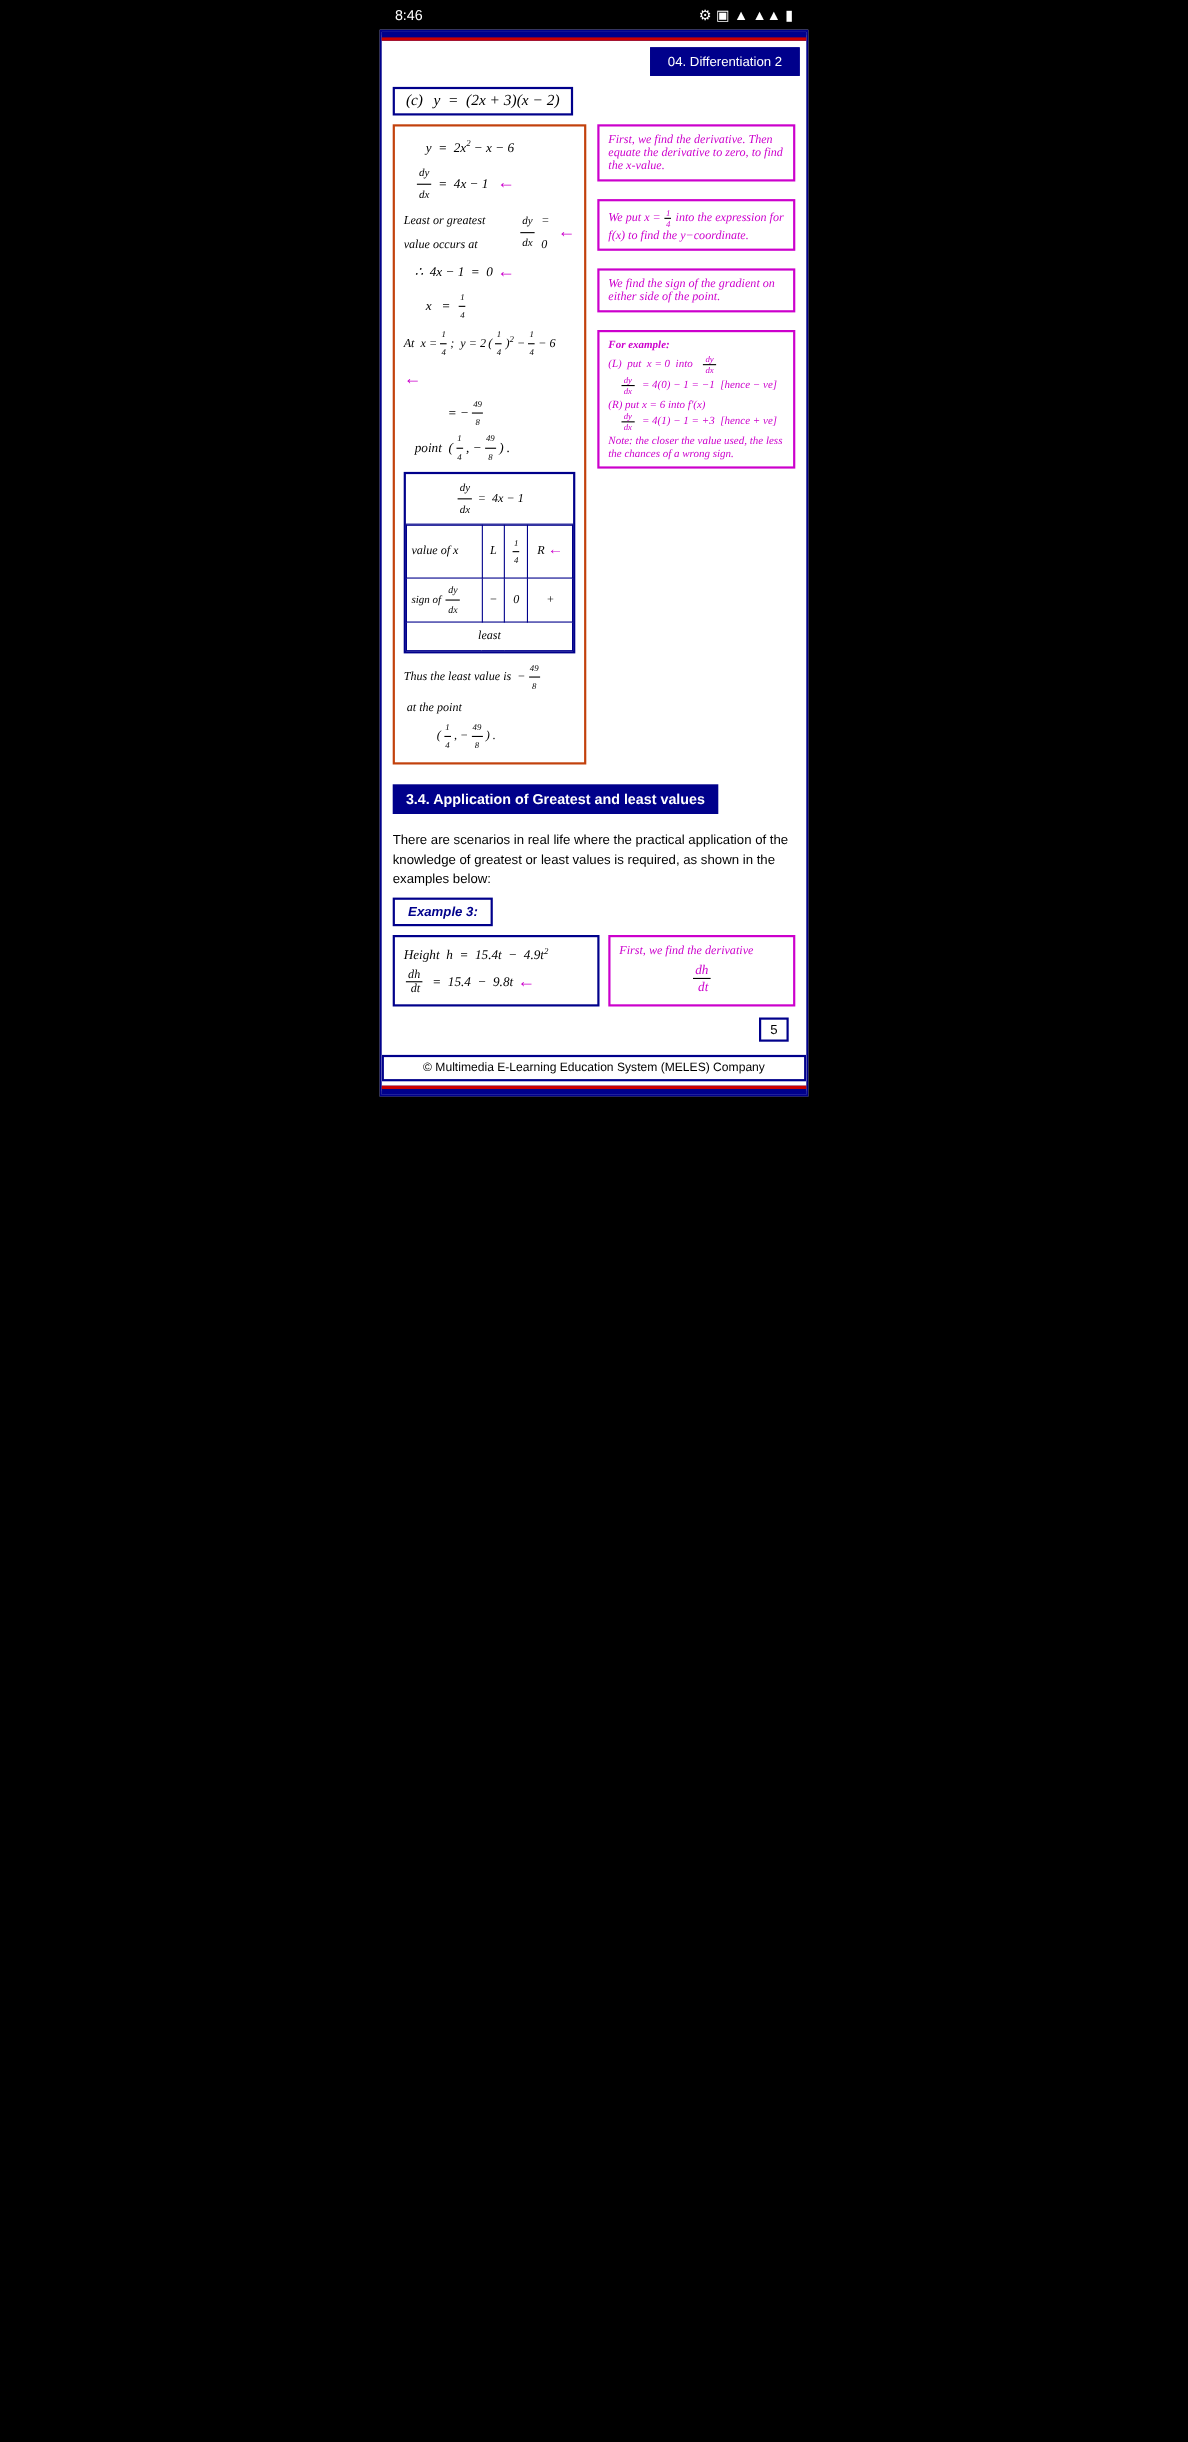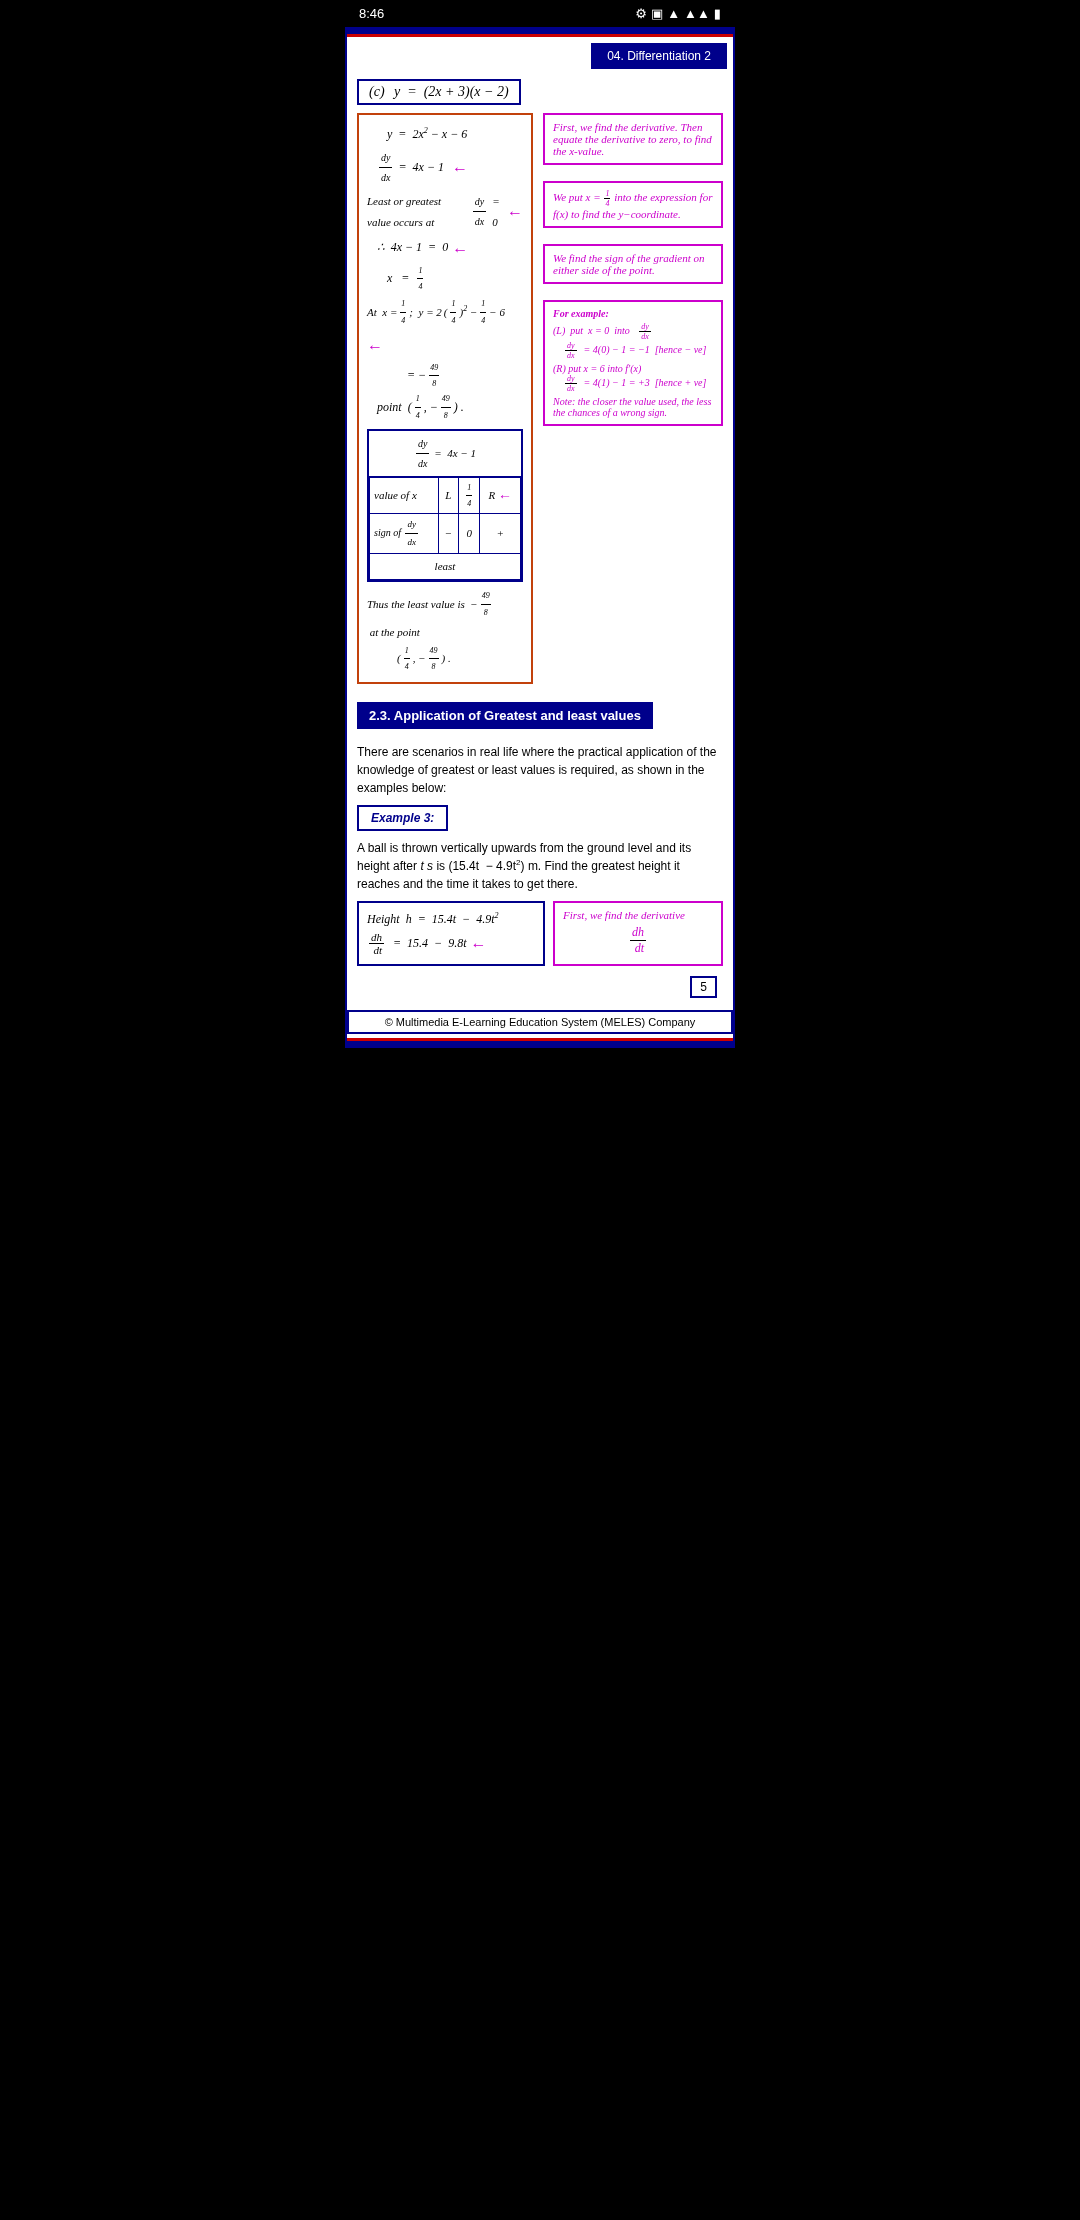--- a/index.html
+++ b/index.html
@@ -292,21 +292,21 @@
           <div style="border-bottom:1px solid #00008b; padding:3px 6px; display:flex; align-items:center; gap:3px; justify-content:center;">
             <span class="fraction" style="font-size:10px;">
                 <span class="num">dy</span>
                 <span class="den">dx</span>
               </span>
             <span>= &nbsp;4x − 1</span>
           </div>
           <table style="width:100%; border-collapse:collapse; font-style:italic;">
             <tbody>
                 <tr>
-              <td style="border:1px solid #00008b; padding:2px 4px; font-size:11px;font-family:Liberation Serif, serif;">value of x</td>
+              <td style="border:1px solid #00008b; padding:13px 4px; font-size:11px;font-family:Liberation Serif, serif;">value of x</td>
               <td style="border:1px solid #00008b; padding:2px 4px; text-align:center;">L</td>
               <td style="border:1px solid #00008b; padding:2px 4px; text-align:center;">
                 <span class="small-frac">
                       <span class="num">1</span>
                       <span class="den">4</span>
                     </span>
               </td>
               <td style="border:1px solid #00008b; padding:2px 4px; text-align:center;">R
                 <span style="color:#c0c; font-size:14px;">←</span>
               </td>
@@ -390,34 +390,31 @@
               </span>
             &nbsp;= 4(1) − 1 = +3 &nbsp;[hence + ve]
           </div>
           <div style="margin-top:3px;">Note: the closer the value used, the less the chances of a wrong sign.</div>
         </div>
       </div>
     </div>
 
     
     <div style="margin-bottom:6px;">
-      <span class="section-header">2.3. Application of Greatest and least values</span>
+      <span class="section-header">3.4. Application of Greatest and least values</span>
     </div>
 
     <div class="body-text">
       <span>There are scenarios in real life where the practical application of the knowledge of greatest or least values is required, as shown in the examples below:</span>
     </div>
 
     <div class="example-badge">
       <span>Example 3:</span>
     </div>
 
-    <div class="body-text">
-      <span>A ball is thrown vertically upwards from the ground level and its height after <em>t s</em> is (15.4t &nbsp;− 4.9t<sup>2</sup>) m. Find the greatest height it reaches and the time it takes to get there.</span>
-    </div>
 
     
     <div class="bottom-section">
       <div class="bottom-math-box">
         <div style="display:flex; align-items:baseline; gap:4px; font-size:12px; font-style:italic;">
           <span>Height &nbsp;h &nbsp;= &nbsp;15.4t &nbsp;− &nbsp;4.9t<sup>2</sup></span>
         </div>
         <div style="display:flex; align-items:center; gap:4px; margin-top:4px; font-style:italic; font-size:12px;">
           <span class="fraction" style="font-size:11px;">
               <span class="num">dh</span>

